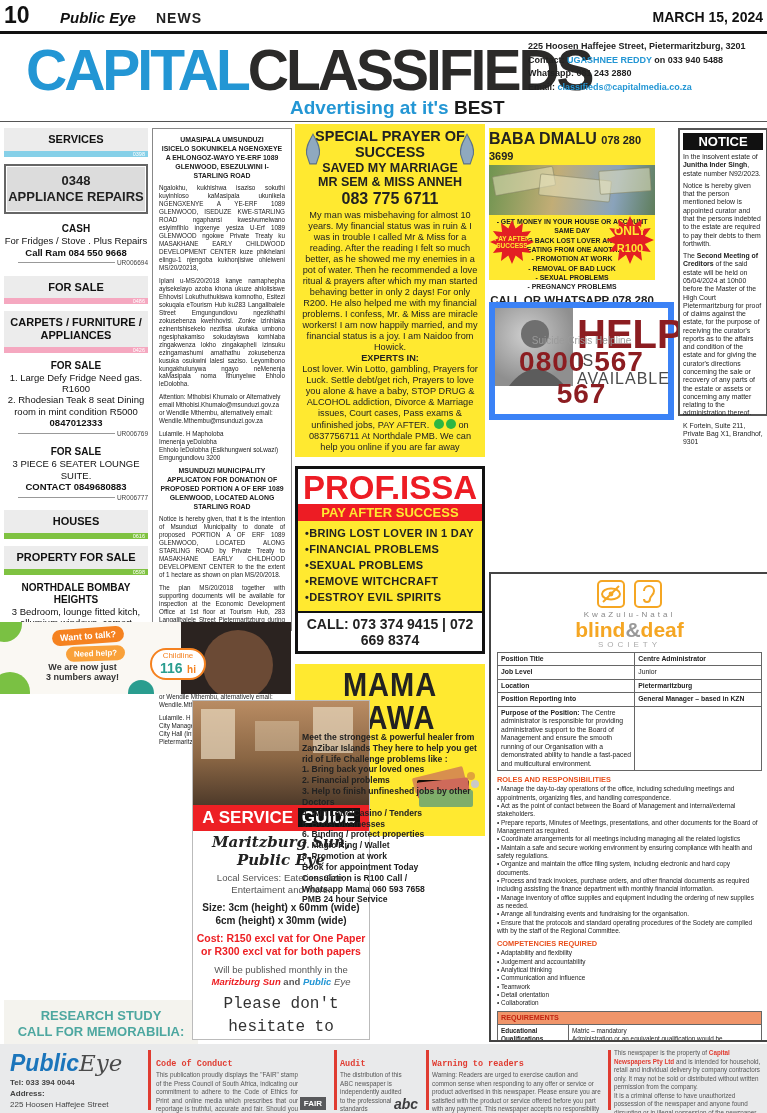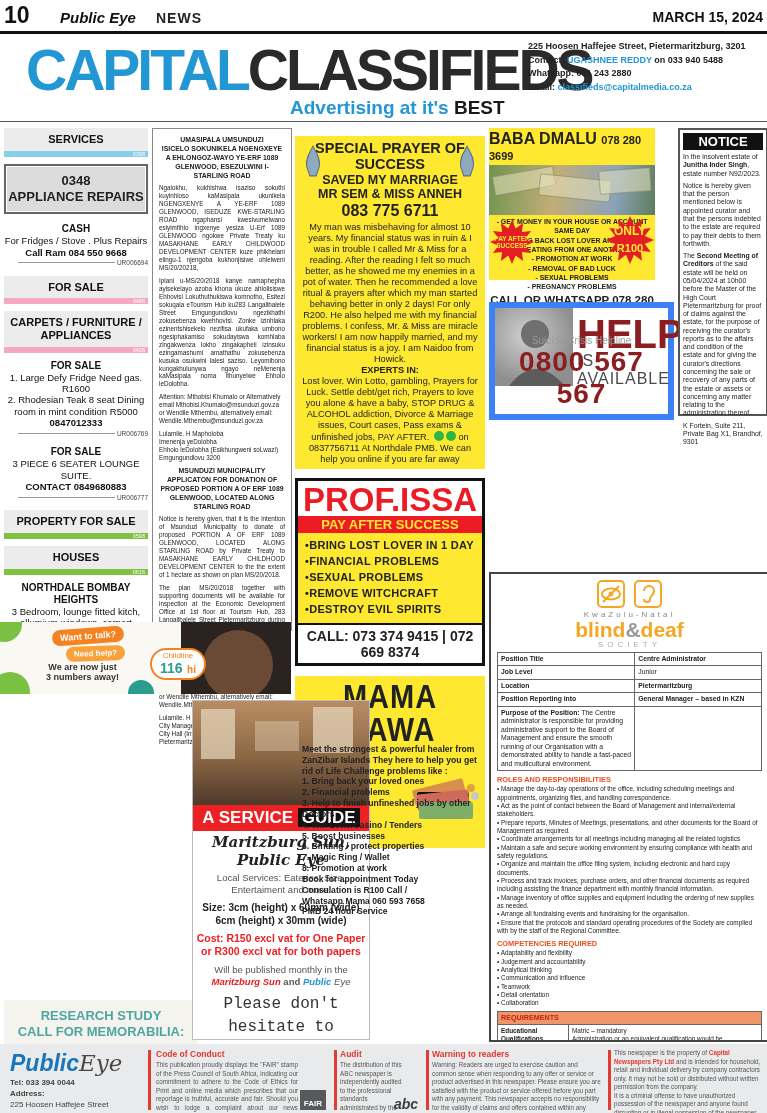--- a/index.html
+++ b/index.html
@@ -153,27 +153,27 @@
   .job .val{font-weight:bold;}
   .job .sec{color:#e8501e;font-weight:bold;font-size:7.4px;margin:4px 0 1px;}
   .job .bl{font-size:6.4px;line-height:1.3;}
   .job .reqbar{background:#f0956a;color:#c22310;font-weight:bold;font-size:7.2px;padding:1.5px 3px;border:1px solid #666;border-bottom:none;margin-top:3px;}
   .job table.req{font-size:6.4px;}
   .job table.req .rl{font-weight:bold;width:64px;}
 
   
   .foot{background:#e9eaeb;}
   .vr{position:absolute;top:6px;bottom:6px;width:3px;background:#e03c31;}
-  .foot h5{margin:0 0 2px;color:#e03c31;font-size:8.5px;}
+  .foot h5{margin:10px 0 2px;color:#e03c31;font-size:8.5px;font-family:Liberation Mono, monospace;}
   .foot .txt{font-size:6.3px;line-height:1.35;color:#555;}
   .foot .logo1{color:#1b75bb;font-weight:bold;font-style:italic;font-size:23px;}
   .foot .logo2{font-family:"DejaVu Serif",serif;font-style:italic;font-size:23px;color:#4a4a4a;}
   .foot .tel{font-size:8px;color:#444;line-height:1.4;}
   .fair{position:absolute;right:2px;bottom:2px;background:#58595b;color:#fff;font-weight:bold;font-size:8px;
-        padding:10px 4px 2px;line-height:1;}
+        padding:3px 4px 2px;line-height:1;}
   .abc{position:absolute;right:-16px;bottom:0;font-size:14px;font-weight:bold;font-style:italic;color:#3c3c3e;}
 </style>
 </head>
 <body>
 
 <div class="page">
 
   <div class="abs" style="left:4px;top:2px;width:759px;height:28px;">
     <span class="abs pageno" style="left:0;top:0;">10</span>
     <span class="abs brand" style="left:56px;top:7px;">Public Eye</span>
@@ -238,29 +238,29 @@
     </div>
     <div class="listing">
       <div class="ttl">FOR SALE</div>
       <div>3 PIECE 6 SEATER LOUNGE SUITE.</div>
       <div class="ph">CONTACT 0849680883</div>
       <div class="ref">
           <span>UR006777</span>
         </div>
     </div>
     <div class="cat">
+      <span>HOUSES</span>
+      <span class="bar bar-green">
+          <span class="code abs" style="right:3px;">0616</span>
+        </span>
+    </div>
+    <div class="cat">
       <span>PROPERTY FOR SALE</span>
       <span class="bar bar-green">
           <span class="code abs" style="right:3px;">0598</span>
-        </span>
-    </div>
-    <div class="cat">
-      <span>HOUSES</span>
-      <span class="bar bar-green">
-          <span class="code abs" style="right:3px;">0616</span>
         </span>
     </div>
     <div class="listing">
       <div class="ttl">NORTHDALE BOMBAY HEIGHTS</div>
       <div>3 Bedroom, lounge fitted kitch, allumium windows, carport ,concrete fencing R950 000</div>
       <div class="ph">Call 073 875 9407 / 072 514 8779</div>
       <div class="ref">
           <span>UR006767</span>
         </div>
     </div>
@@ -282,21 +282,21 @@
       <span>GLENWOOD, LOCATED ALONG STARLING ROAD</span></h4>
     <p class="jus">Notice is hereby given, that it is the intention of Msunduzi Municipality to donate of proposed PORTION A OF ERF 1089 GLENWOOD, LOCATED ALONG STARLING ROAD by Private Treaty to MASAKHANE EARLY CHILDHOOD DEVELOPMENT CENTER to the the extent of 1 hectare as shown on plan MS/20/2018.</p>
     <p class="jus">The plan MS/20/2018 together with supporting documents will be available for inspection at the Economic Development Office at 1st floor at Tourism Hub, 283 Langalibalele Street Pietermaritzburg during office hours. All interested parties who wish to comment on the proposed land disposal may do so within a period of 30 working days from the date of this notice. Such comments can be addressed to the Municipal Manager or may be delivered to the City Hall.</p>
     <p>Attention: Mthobisi Khumalo or alternatively email: Mthobisi.Khumalo@msunduzi.gov.za or Wendile Mthembu, alternatively email: Wendile.Mthembu@msunduzi.gov.za</p>
     <p class="pre">Lulamile. H Mapholoba
 City Manager
 City Hall (Info Centre)
 Pietermaritzburg 3200</p>
   </div>
 
-  <div class="col" style="left:295px;top:136px;width:190px;">
+  <div class="col" style="left:295px;top:124px;width:190px;">
     <div class="prayer c" style="margin-bottom:9px;">
       <svg class="hands" style="left:5px;" viewBox="0 0 24 32">
           <path d="M12 2 C9 8 5 13 6 21 L9 30 L15 30 L18 21 C19 13 15 8 12 2 Z" fill="#8fa9bf" stroke="#5b7287" stroke-width="1"></path>
         </svg>
       <svg class="hands" style="right:5px;" viewBox="0 0 24 32">
           <path d="M12 2 C9 8 5 13 6 21 L9 30 L15 30 L18 21 C19 13 15 8 12 2 Z" fill="#8fa9bf" stroke="#5b7287" stroke-width="1"></path>
         </svg>
       <div class="t1">SPECIAL PRAYER OF SUCCESS</div>
       <div class="t2">SAVED MY MARRIAGE</div>
       <div class="t2">MR SEM &amp; MISS ANNEH</div>

